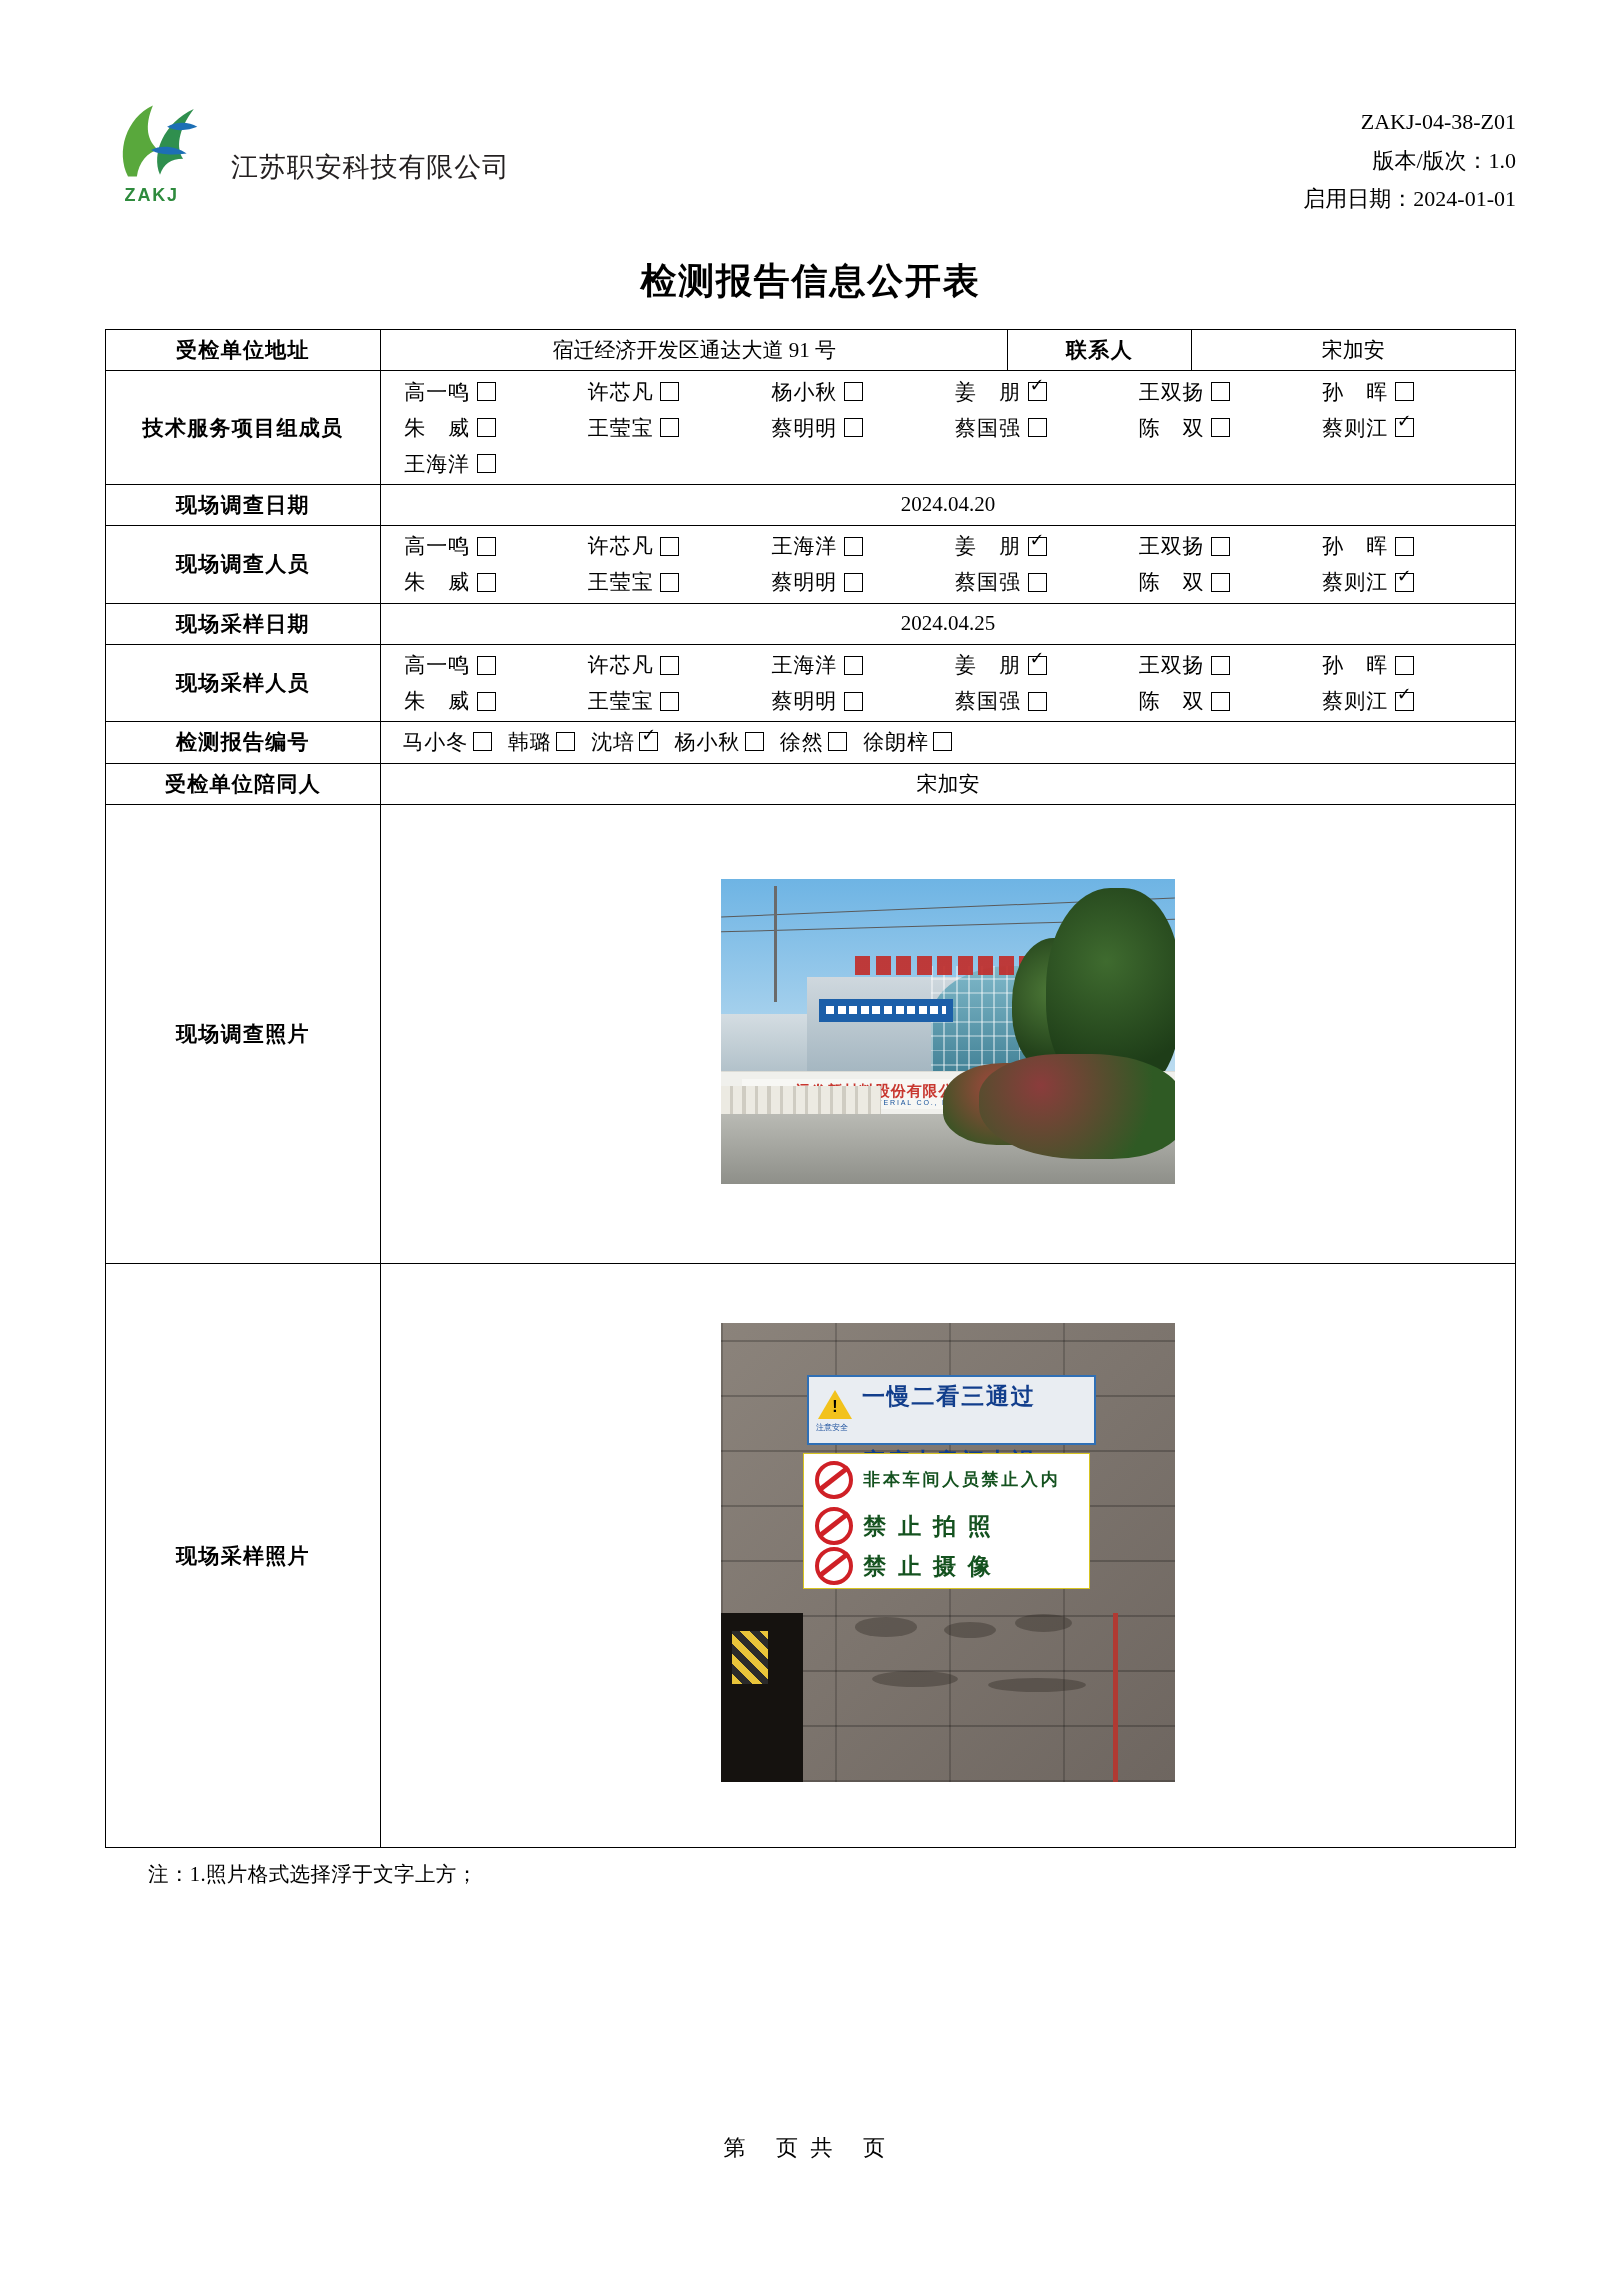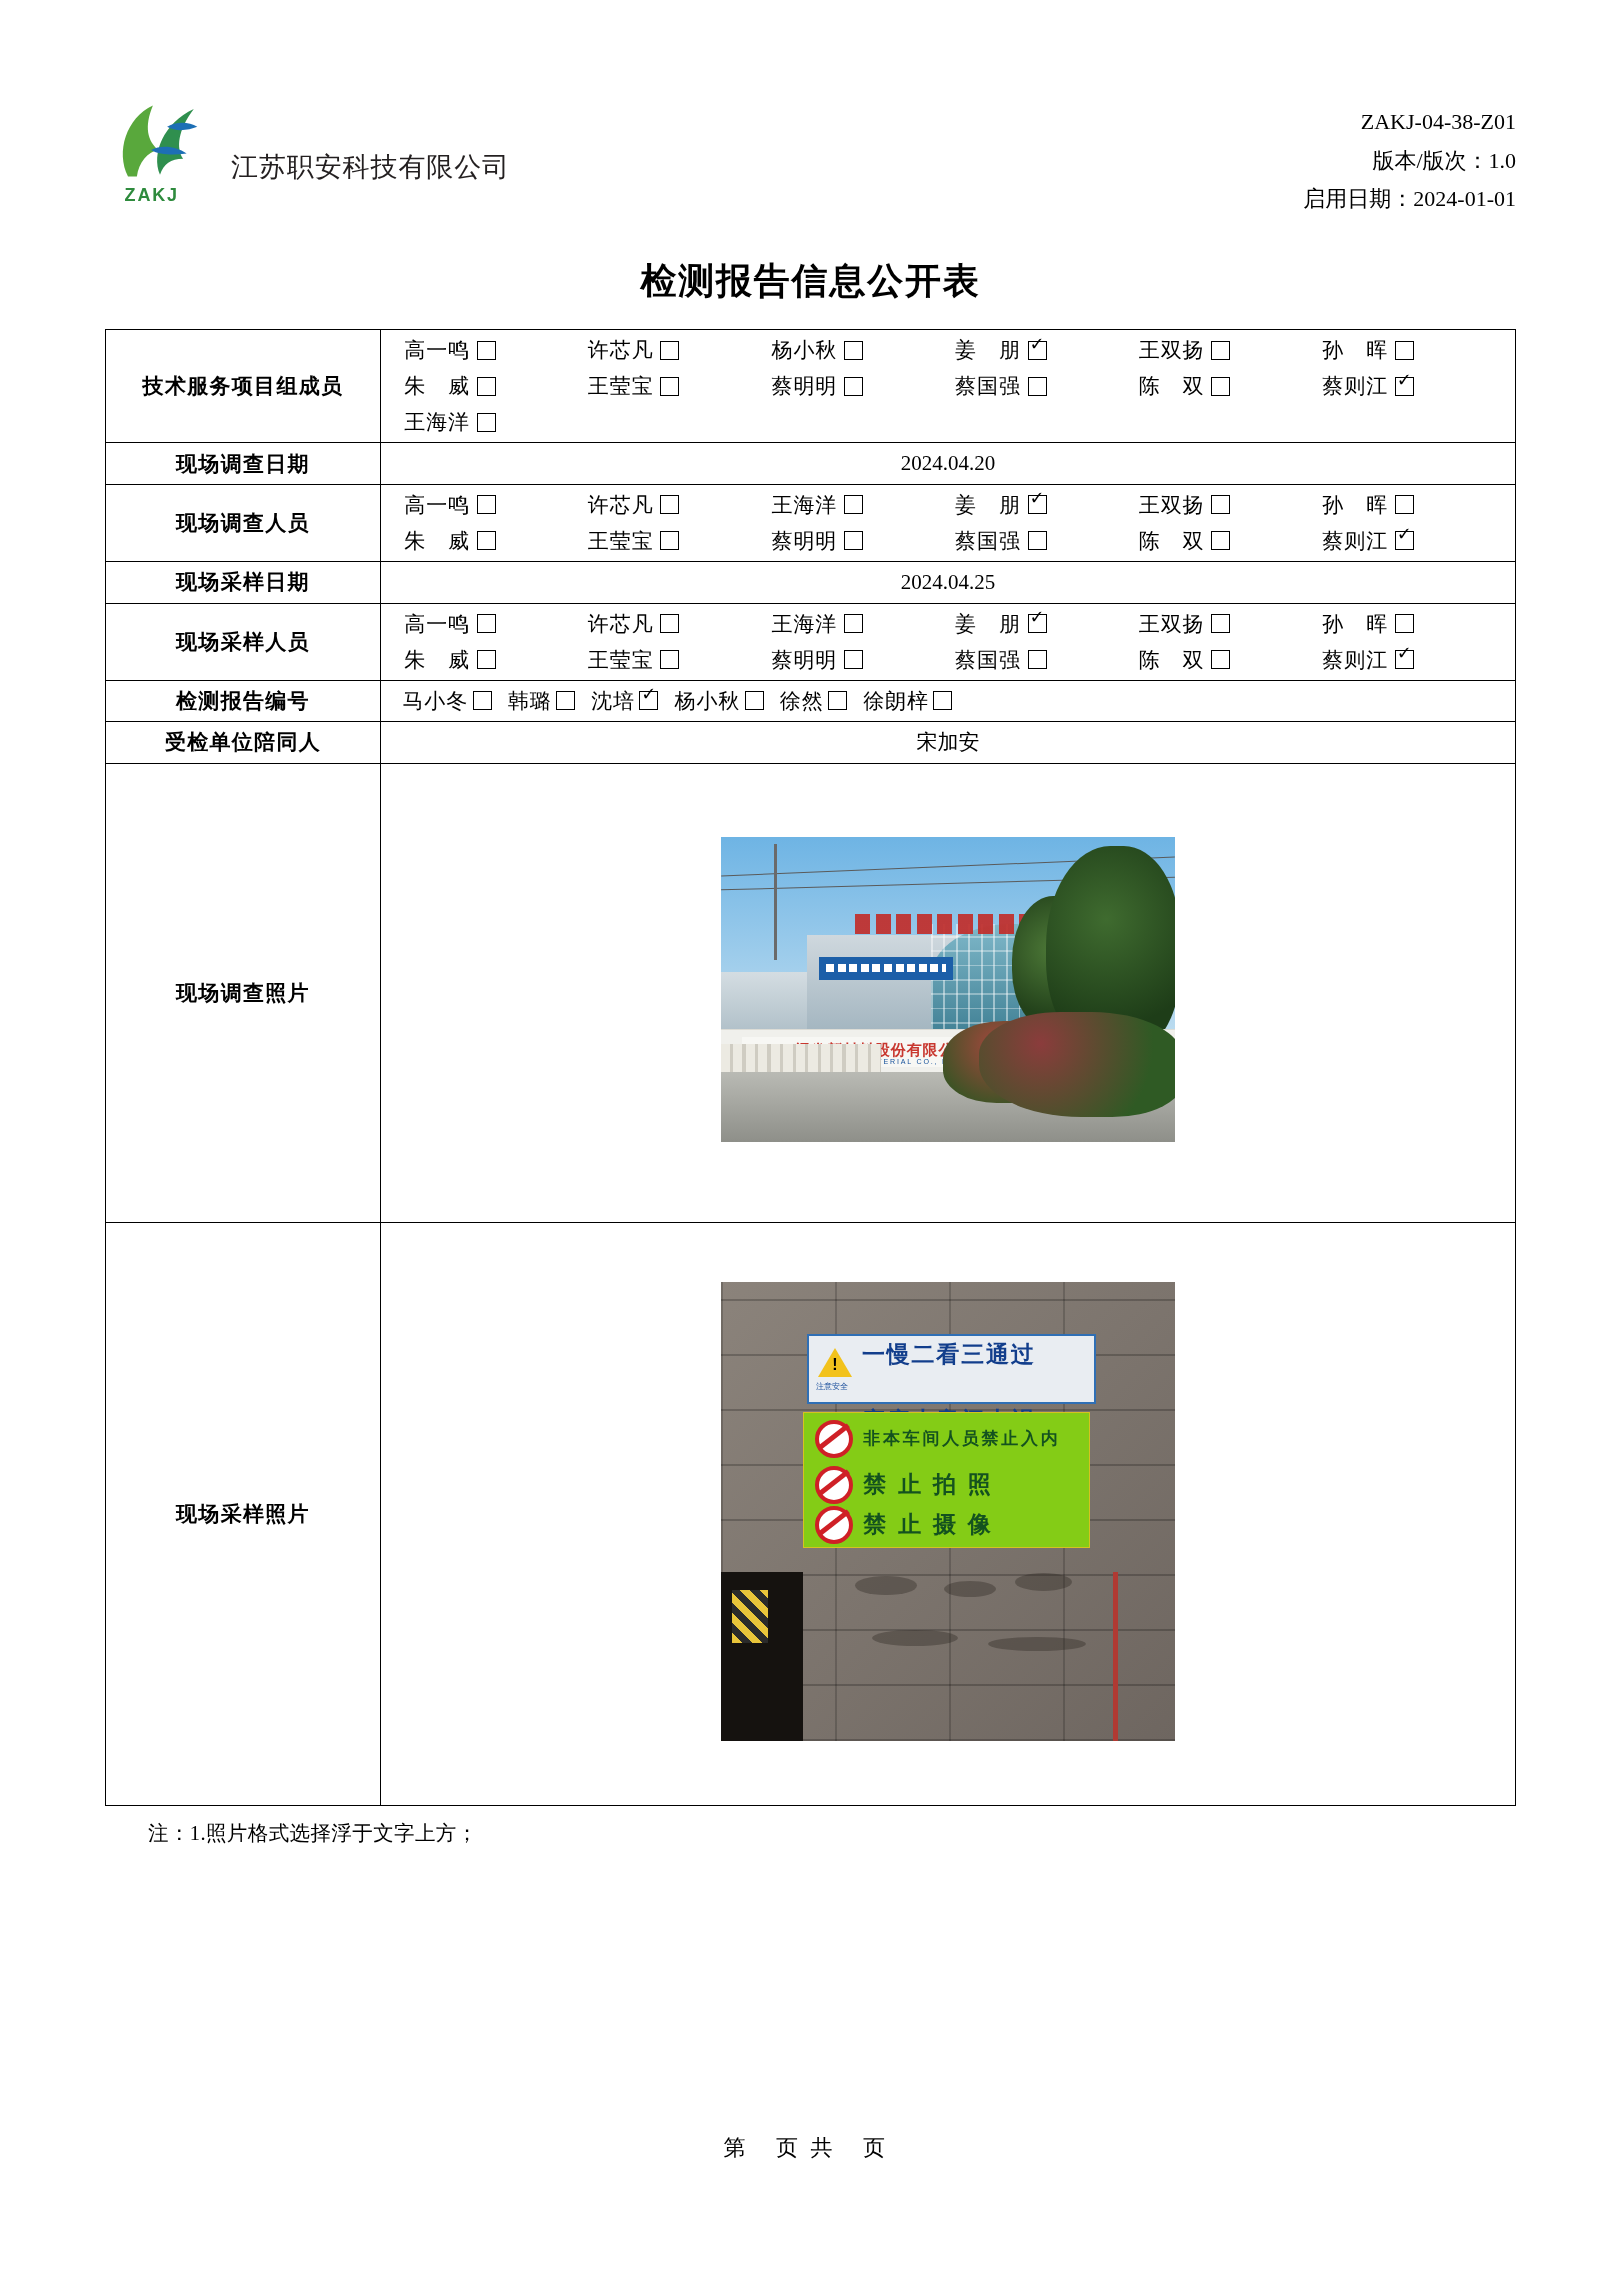--- a/index.html
+++ b/index.html
@@ -220,21 +220,21 @@
       repeating-linear-gradient(90deg, rgba(0,0,0,.18) 0 1.8px, transparent 1.8px 114px),
       linear-gradient(135deg,#8b837b,#6e6660); }
   .ph2 .dark { position:absolute; left:0; bottom:0; width:82px; height:169px; background:#15120f; }
   .ph2 .yellowbar { position:absolute; left:10.7px; bottom:98px; width:36px; height:53px; background: repeating-linear-gradient(45deg,#e8c43a 0 7.1px,#2a2a2a 7.1px 14.3px); }
   .ph2 .sign-top { position:absolute; left:86px; top:52px; width:285px; height:66px; background:#e9edf2; border:2.7px solid #2f6fb5; }
   .ph2 .sign-top .tri { position:absolute; left:9px; top:12.5px; width:0; height:0; border-left:17px solid transparent; border-right:17px solid transparent; border-bottom:29px solid #f2c21c; }
   .ph2 .sign-top .tri::after { content:"!"; position:absolute; left:-2.7px; top:8px; font-size:16px; font-weight:bold; color:#000; font-family:"Liberation Sans",sans-serif; }
   .ph2 .sign-top .t1 { position:absolute; left:53px; top:3.6px; font-size:23px; font-weight:bold; color:#123e8c; letter-spacing:1.8px; font-family:"Liberation Sans",sans-serif; }
   .ph2 .sign-top .t2 { position:absolute; left:53px; top:34px; font-size:23px; font-weight:bold; color:#123e8c; letter-spacing:1.8px; font-family:"Liberation Sans",sans-serif;margin-top:35px; }
   .ph2 .sign-top .cap { position:absolute; left:7.1px; top:45px; font-size:8px; color:#1b4f9c; font-family:"Liberation Sans",sans-serif; }
-  .ph2 .sign-main { position:absolute; left:82px; top:130px; width:285px; height:134px; background:#84cc16; border:1.8px solid #d6c320; }
+  .ph2 .sign-main { position:absolute; left:82px; top:130px; width:285px; height:134px; background:#ffffff; border:1.8px solid #d6c320; }
   .ph2 .sign-main .row { position:absolute; left:10.7px; display:flex; align-items:center; gap:10.7px; }
   .ph2 .sign-main .r1 { top:7.1px; }
   .ph2 .sign-main .r2 { top:53px; }
   .ph2 .sign-main .r3 { top:93px; }
   .ph2 .prohibit { width:30px; height:30px; border-radius:50%; border:4.5px solid #cf2026; background:#fff; position:relative; flex:0 0 auto; }
   .ph2 .prohibit::after { content:""; position:absolute; left:-2.7px; top:10.7px; width:36px; height:4.5px; background:#cf2026; transform: rotate(-38deg); }
   .ph2 .sign-main .txt { color:#14521f; font-weight:bold; font-size:23px; letter-spacing:2.7px; font-family:"Liberation Sans",sans-serif; }
   .ph2 .sign-main .txt.small { font-size:17px; line-height:1.15; }
   .ph2 .stain { position:absolute; background: rgba(40,35,30,.35); border-radius:50%; }
   .ph2 .pipe { position:absolute; right:57px; bottom:0; width:4.5px; height:169px; background:#b03a33; }
@@ -276,20 +276,26 @@
       <col style="width:9.5%">
       <col style="width:6.0%">
       <col style="width:7.0%">
       <col style="width:6.0%">
       <col style="width:8.5%">
       <col style="width:8.5%">
     </colgroup>
 
     <tbody>
 
+    <tr>
+      <td class="lbl">受检单位地址</td>
+      <td class="val-center" colspan="3">宿迁经济开发区通达大道 91 号</td>
+      <td class="lbl" colspan="2">联系人</td>
+      <td class="val-center" colspan="3">宋加安</td>
+    </tr>
 
     <tr>
       <td class="lbl">技术服务项目组成员</td>
       <td colspan="8">
         <div class="grid6">
           <div class="person">
                 <span class="name name-sp">高一鸣</span>
                 <span class="box"></span>
               </div>
           <div class="person">

